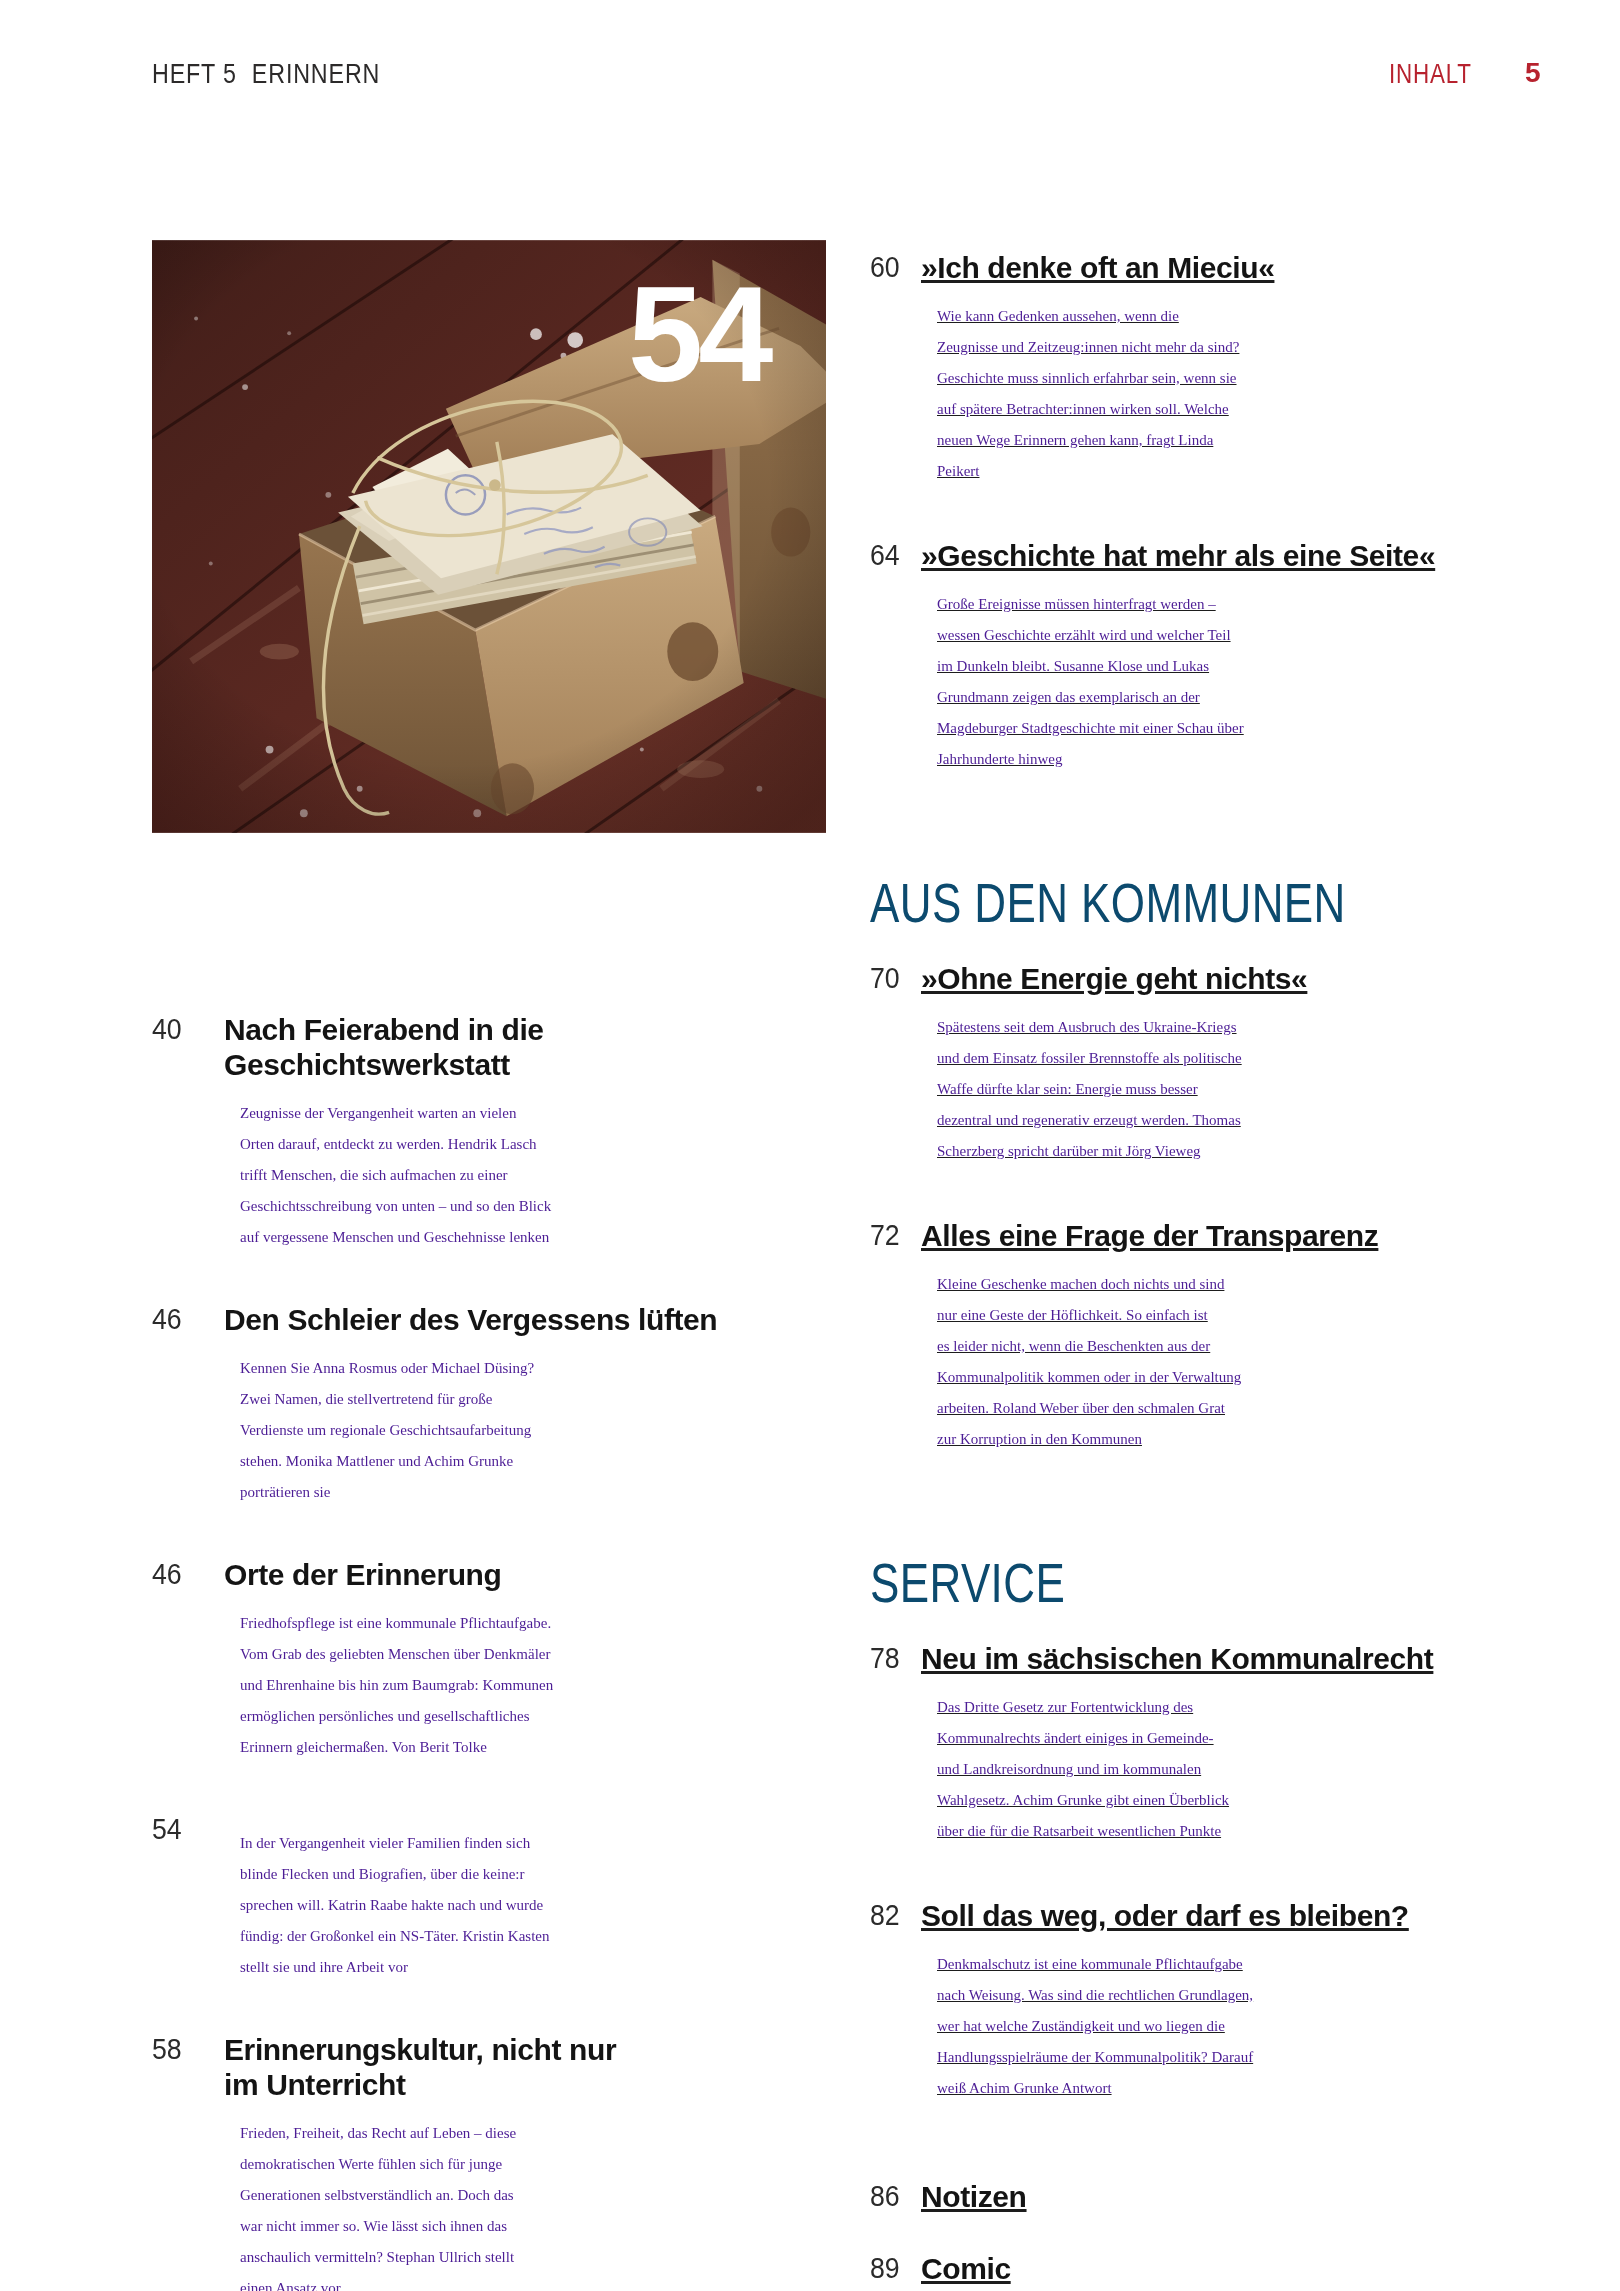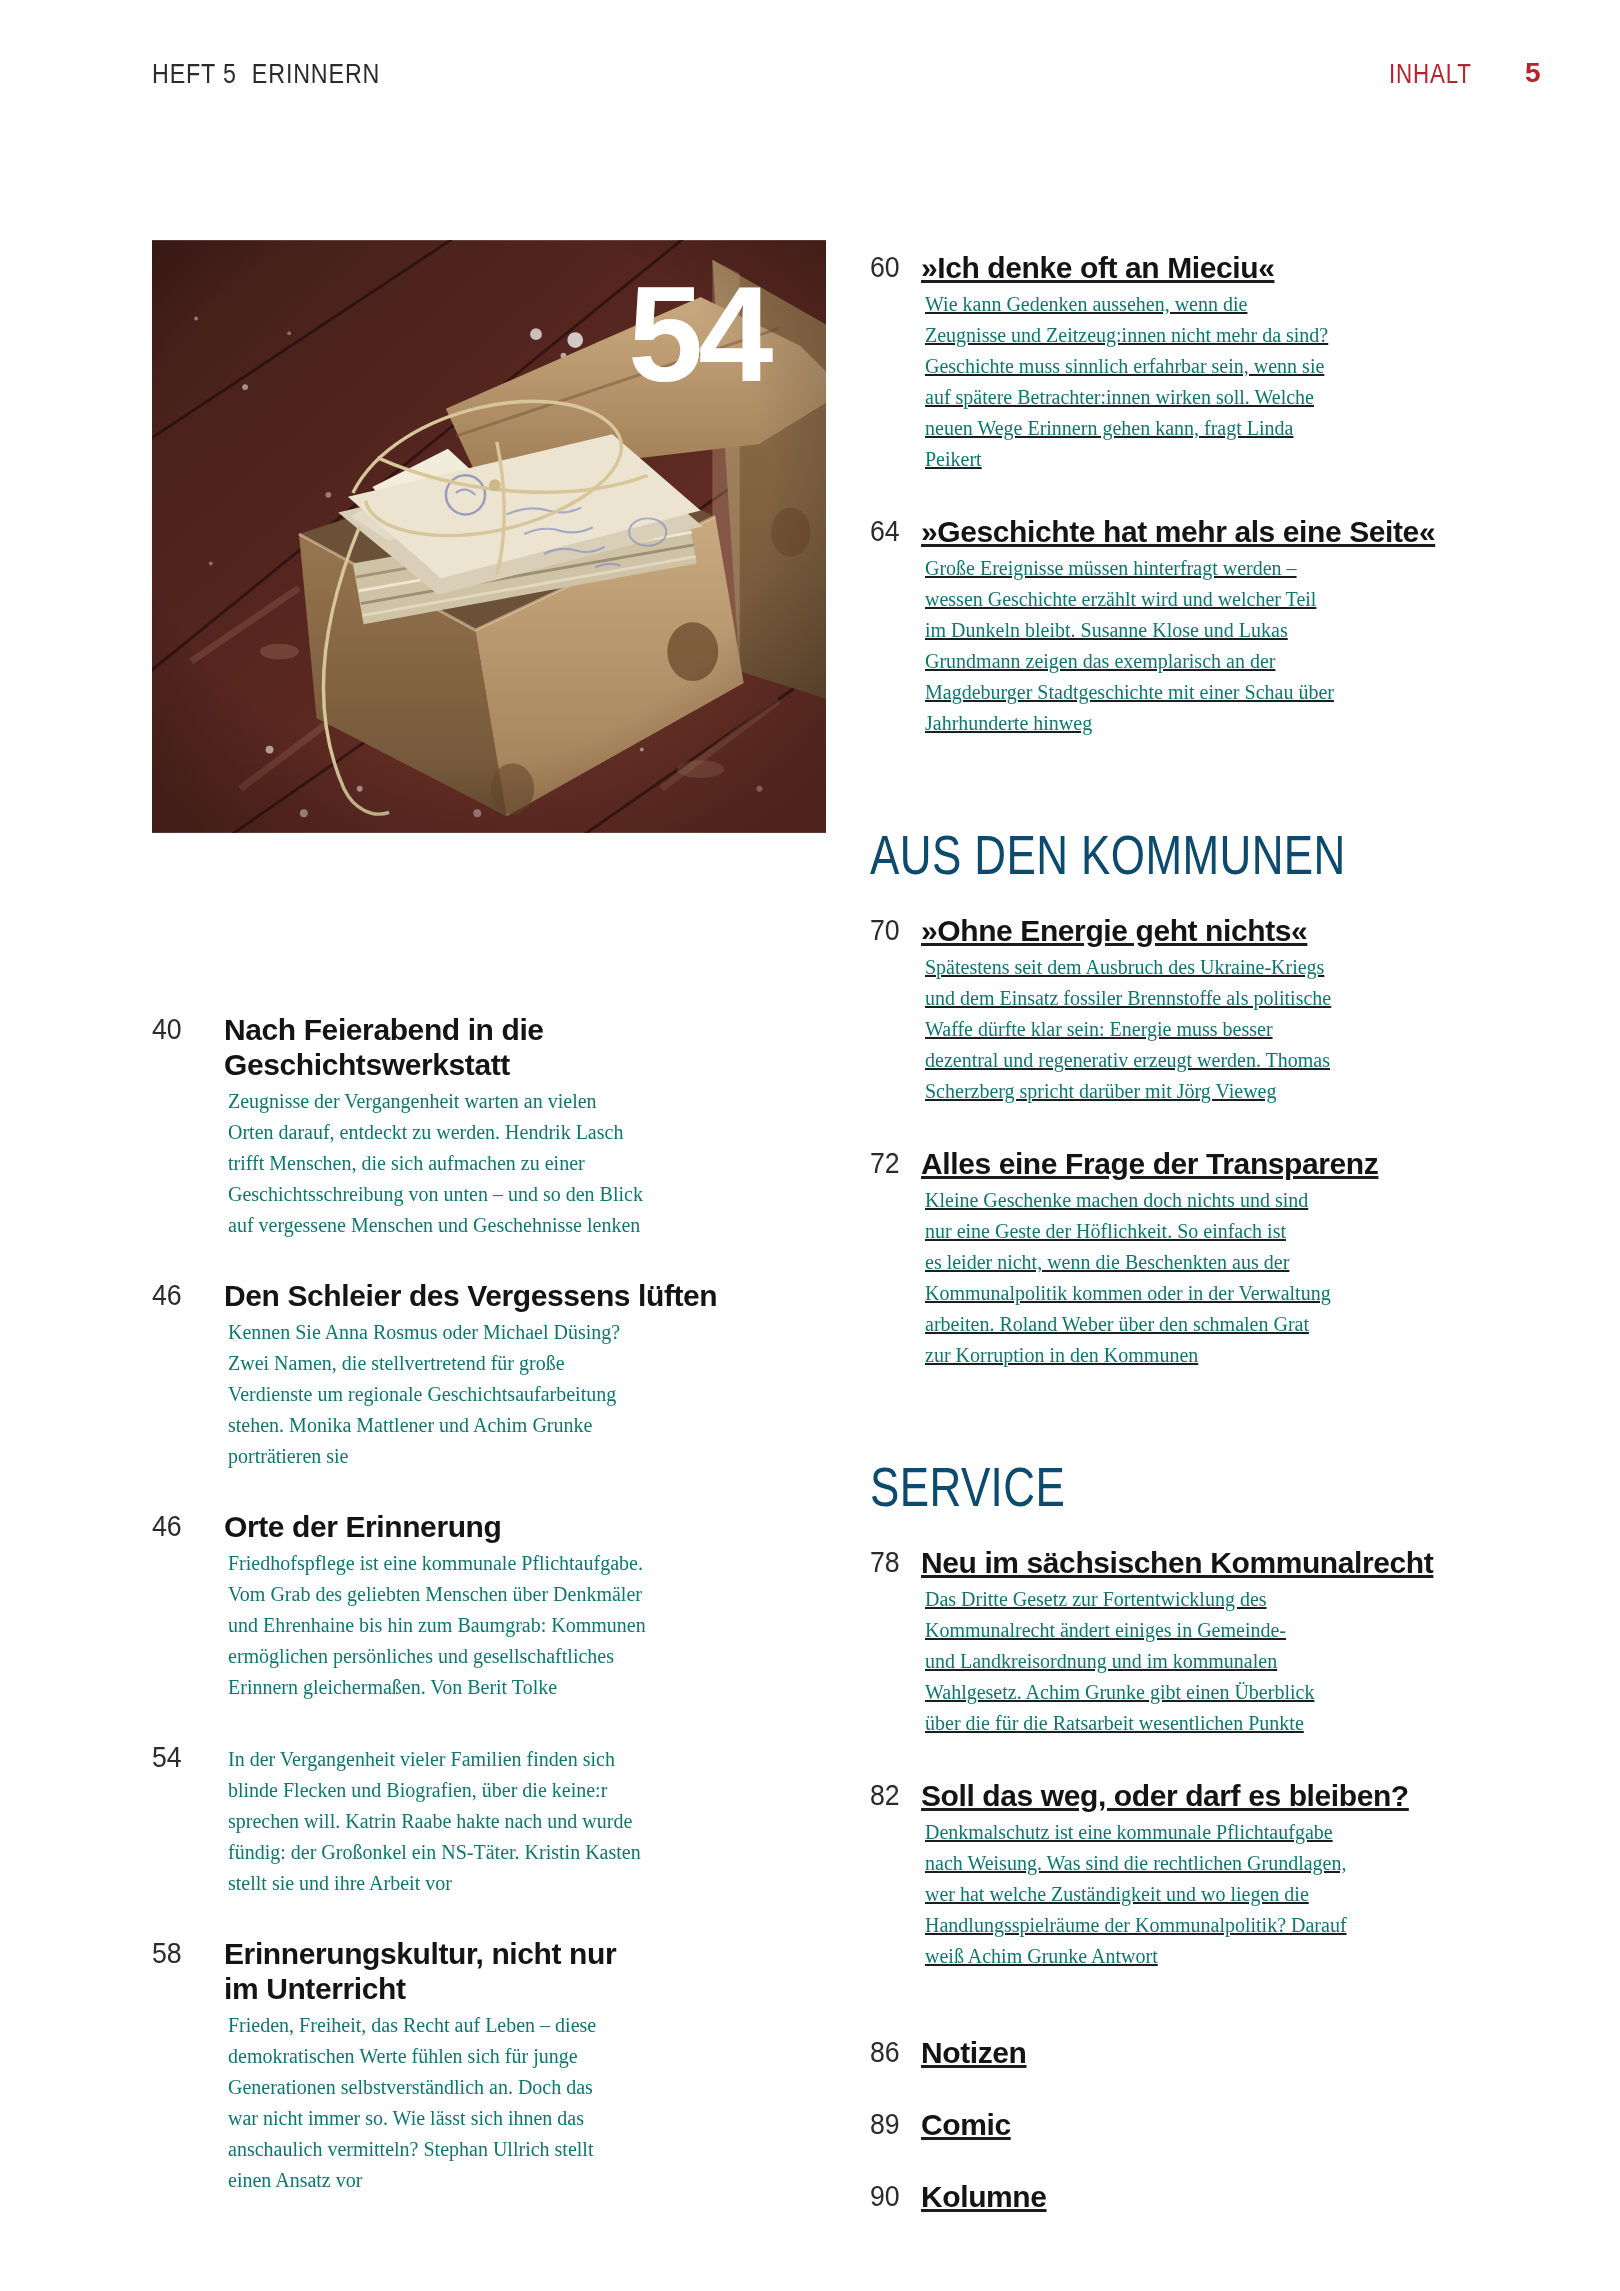--- a/index.html
+++ b/index.html
@@ -27,22 +27,22 @@
   .col-left{left:152px;top:1012px;width:647px;}
   .col-right{left:870px;top:250px;width:647px;text-decoration:underline;}
 
   .entry{display:grid;margin:0 0 35px 0;}
   .col-left  .entry{grid-template-columns:72px 1fr;margin-bottom:33px;}
   .col-right .entry{grid-template-columns:51px 1fr;}
   .entry-num{font-size:29px;line-height:35px;color:#2b2b2b;}
   .entry-num span{display:inline-block;transform:scaleX(.92);transform-origin:0 0;}
   .entry-title{margin:0 0 2px 0;font-size:30px;line-height:35px;font-weight:700;
                letter-spacing:-0.4px;color:#141414;white-space:pre-line;}
-  .entry-desc{margin:4px;font-family:"Liberation Serif",serif;font-size:20px;line-height:31px;
-              color:#0f766e;white-space:pre-line;}
+  .entry-desc{margin:16px;font-family:"Liberation Serif",serif;font-size:15px;line-height:31px;
+              color:#4c1d95;white-space:pre-line;}
 
   .section-head{margin:55px 0 35px 0;font-size:55px;line-height:45px;font-weight:400;
                 color:#0c4a6e;letter-spacing:0.5px;white-space:nowrap;}
   .section-head span{display:inline-block;transform:scaleX(.8);transform-origin:0 0;}
 
   .extra-first{margin-top:23.5px;}
 </style>
 </head>
 <body>
 
@@ -292,21 +292,21 @@
       </div>
     </article>
 
     <h2 class="section-head"><span>SERVICE</span></h2>
 
     <article class="entry">
       <div class="entry-num"><span>78</span></div>
       <div>
         <h3 class="entry-title">Neu im sächsischen Kommunalrecht</h3>
         <p class="entry-desc">Das Dritte Gesetz zur Fortentwicklung des
-Kommunalrecht ändert einiges in Gemeinde-
+Kommunalrechts ändert einiges in Gemeinde-
 und Landkreisordnung und im kommunalen
 Wahlgesetz. Achim Grunke gibt einen Überblick
 über die für die Ratsarbeit wesentlichen Punkte</p>
       </div>
     </article>
 
     <article class="entry">
       <div class="entry-num"><span>82</span></div>
       <div>
         <h3 class="entry-title">Soll das weg, oder darf es bleiben?</h3>

